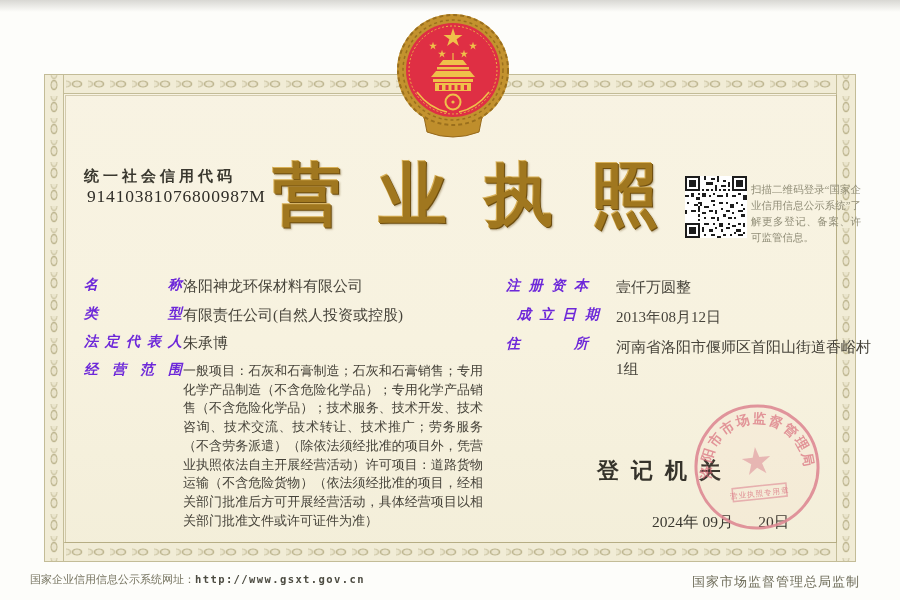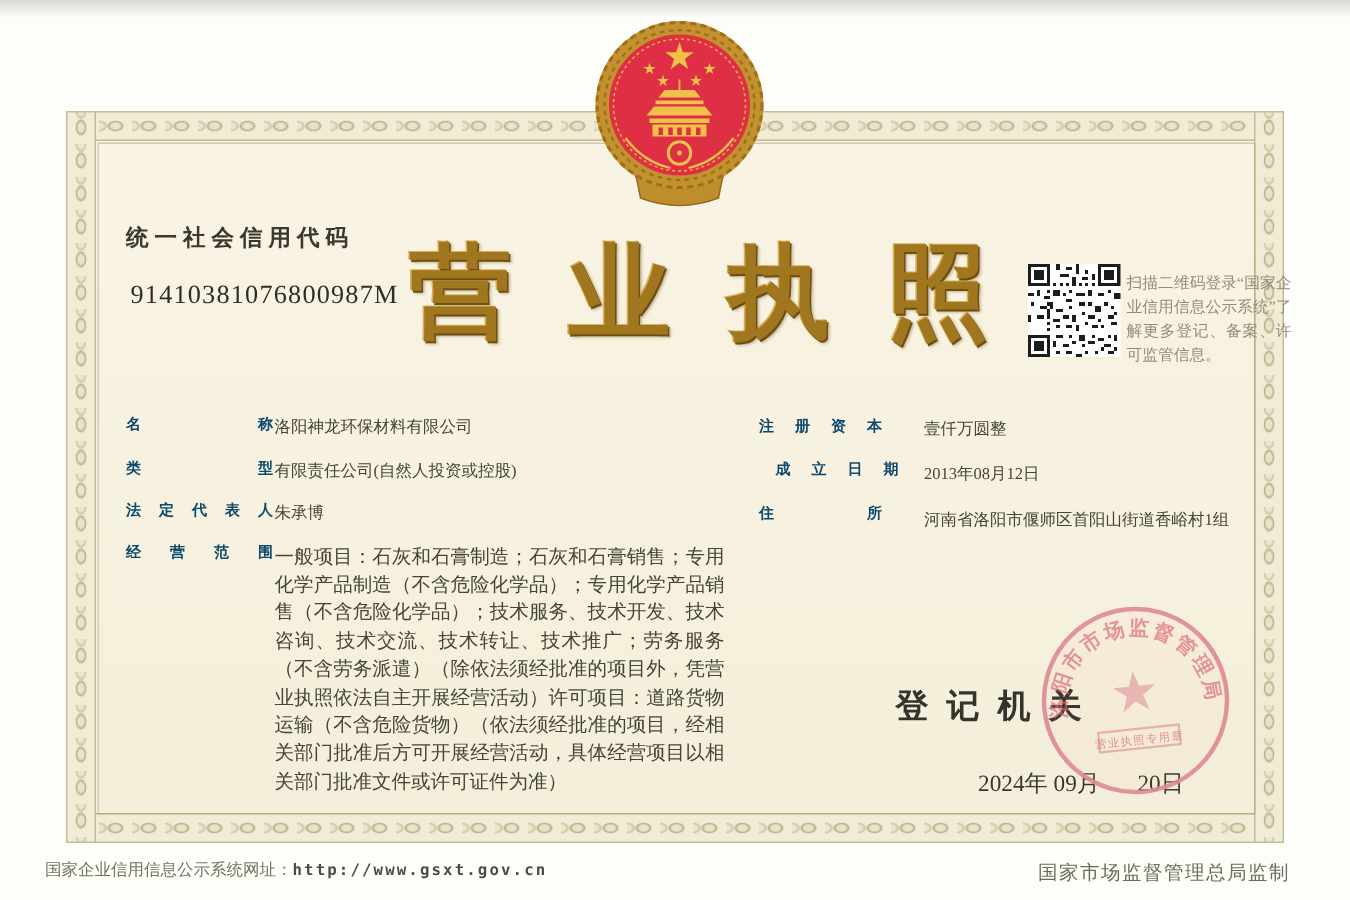--- a/index.html
+++ b/index.html
@@ -30,34 +30,34 @@
   .hairline{position:absolute;left:65px;top:95px;width:770px;height:446px;
     border:1px solid rgba(166,156,108,0.45);}
 
   .emblem{position:absolute;left:389px;top:8px;width:128px;height:140px;}
 
   .title{position:absolute;top:161px;left:273px;width:400px;
     font-size:68px;font-weight:bold;line-height:1;letter-spacing:38px;white-space:nowrap;
     color:#a0771f;
     text-shadow:1px 1px 0 #6f4f10,-1px -1px 0 #d8b057,2px 2px 2px rgba(90,60,10,0.35);}
 
-  .credit-label{position:absolute;left:84px;top:149px;font-size:15px;font-weight:bold;
+  .credit-label{position:absolute;left:84px;top:167px;font-size:15px;font-weight:bold;
     letter-spacing:4px;color:#3a382f;white-space:nowrap;}
   .credit-code{position:absolute;left:87px;top:186px;font-size:17.5px;letter-spacing:0.8px;
     color:#2f2d27;white-space:nowrap;}
 
   .qr{position:absolute;left:685px;top:176px;width:62px;height:62px;}
   .qr-caption{position:absolute;left:751px;top:182px;width:110px;
     font-size:10.5px;line-height:16px;color:#918e78;text-align:justify;}
 
-  .lbl{position:absolute;font-size:10px;font-weight:bold;color:#0c4a6e;
-    text-align:justify;text-align-last:justify;letter-spacing:0;}
+  .lbl{position:absolute;font-size:14px;font-weight:bold;color:#6d28d9;
+    text-align:justify;text-align-last:justify;letter-spacing:0;font-style:italic;}
   .lbl-l{left:84px;width:98px;}
   .lbl-r{left:506px;width:82px;}
-  .val{position:absolute;font-size:11px;color:#46433a;white-space:nowrap;}
+  .val{position:absolute;font-size:15px;color:#46433a;white-space:nowrap;}
   .val-l{left:183px;}
   .val-r{left:616px;}
   .scope{position:absolute;left:183px;top:362px;width:300px;white-space:normal;
     font-size:13px;line-height:18.7px;text-align:justify;text-align-last:left;color:#46433a;}
   .address{white-space:normal;width:256px;line-height:22px;}
 
   .reg-label{position:absolute;left:597px;top:456px;font-size:22px;font-weight:bold;
     letter-spacing:12px;color:#35332b;white-space:nowrap;}
   .reg-date{position:absolute;left:652px;top:512px;font-size:15.5px;color:#39372f;white-space:nowrap;}
   .reg-date .m{}

